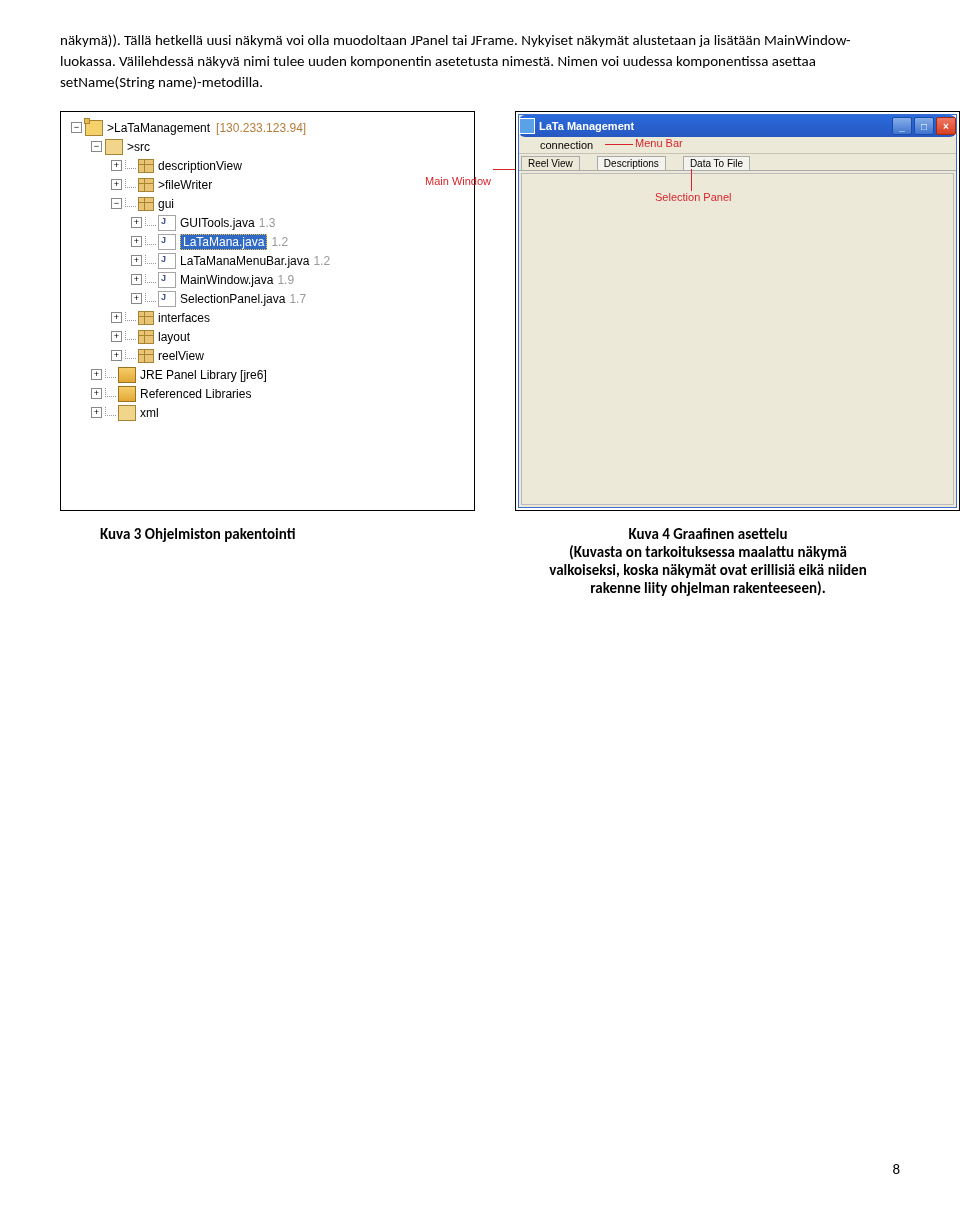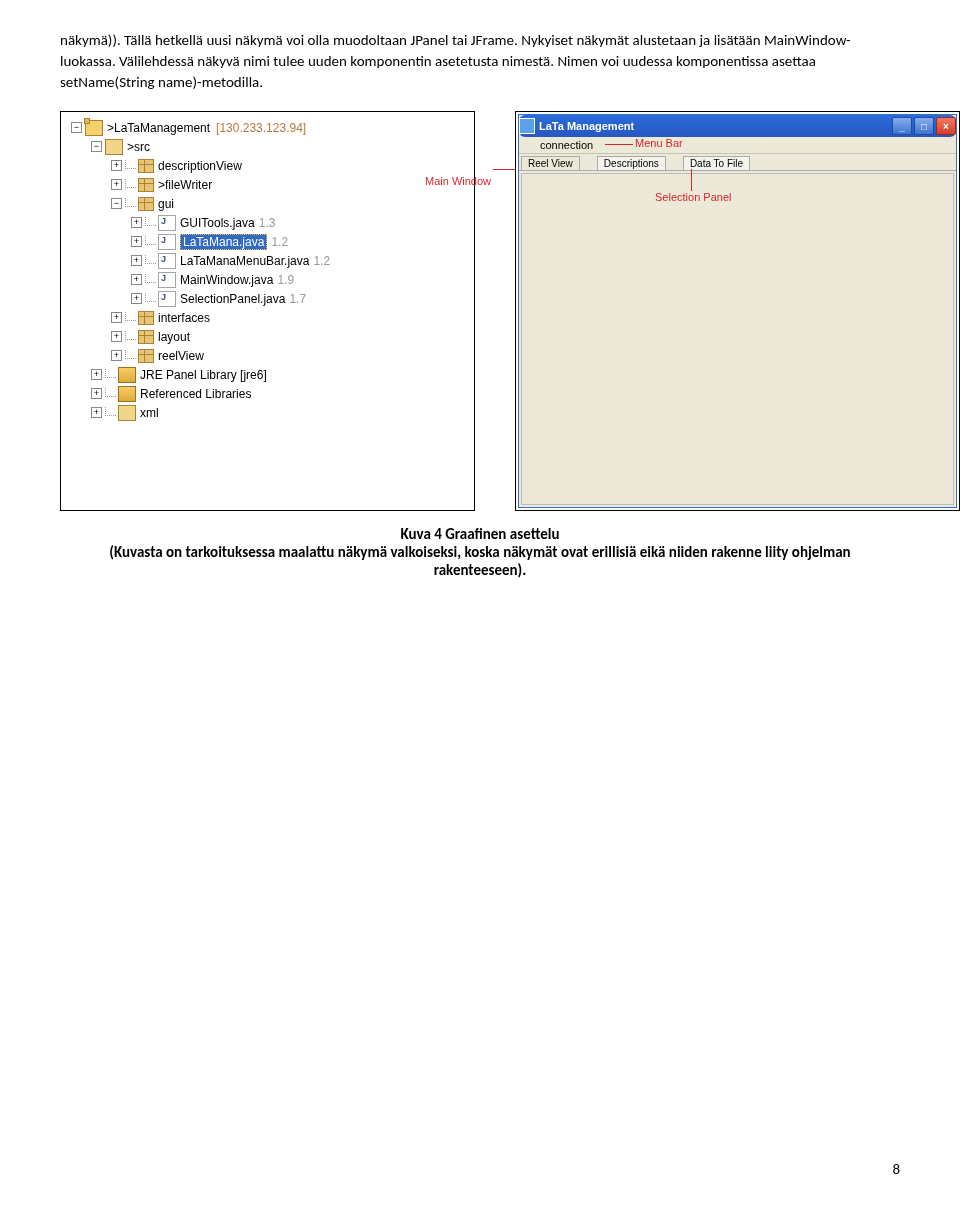--- a/index.html
+++ b/index.html
@@ -403,20 +403,21 @@
       <span class="redline" style="left:90px; top:33px; width:28px; height:1px;"></span>
 
       <span class="redlabel" style="left:140px; top:80px;">Selection Panel</span>
       <span class="redline" style="left:176px; top:58px; width:1px; height:22px;"></span>
 
     </div>
 
   </div>
 
   <div class="captions">
+    <div class="cap-left">Kuva 3 Ohjelmiston pakentointi</div>
     <div class="cap-right">
       <span>Kuva 4 Graafinen asettelu</span><br>
       <span>(Kuvasta on tarkoituksessa maalattu näkymä valkoiseksi, koska näkymät ovat erillisiä eikä niiden rakenne liity ohjelman rakenteeseen).</span>
     </div>
   </div>
 
   <div class="page-num">8</div>
 
 </div>
 

